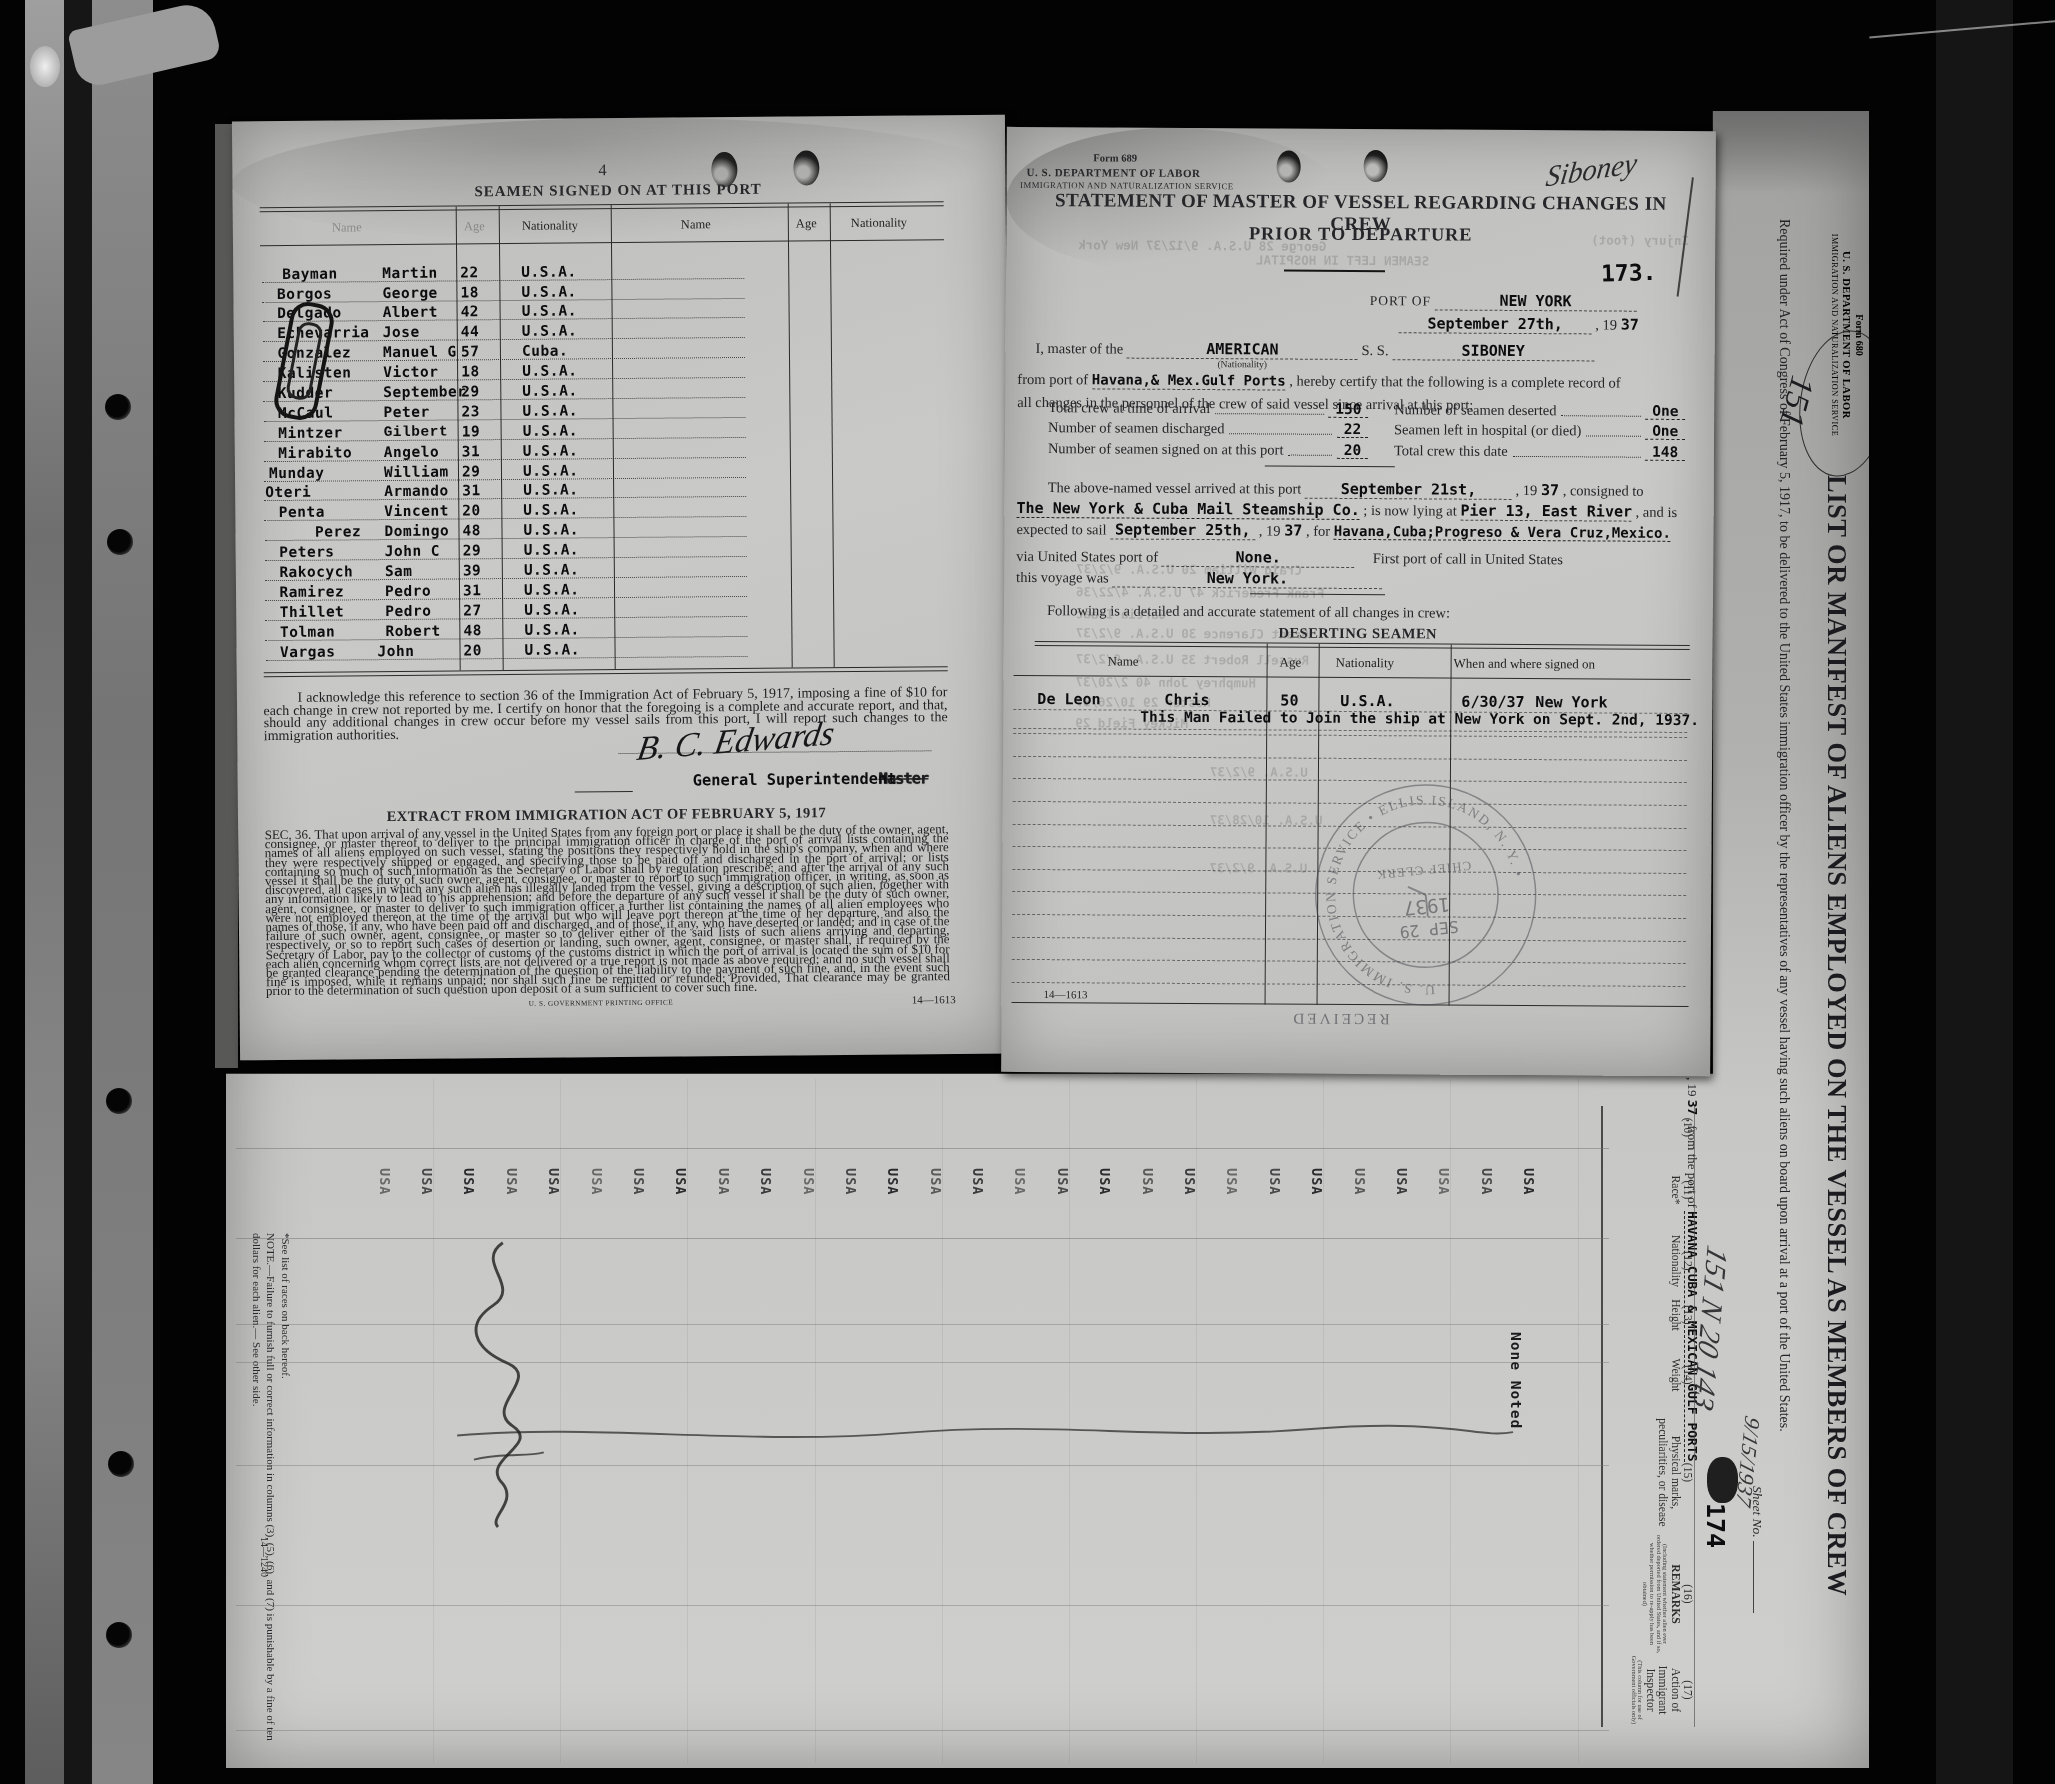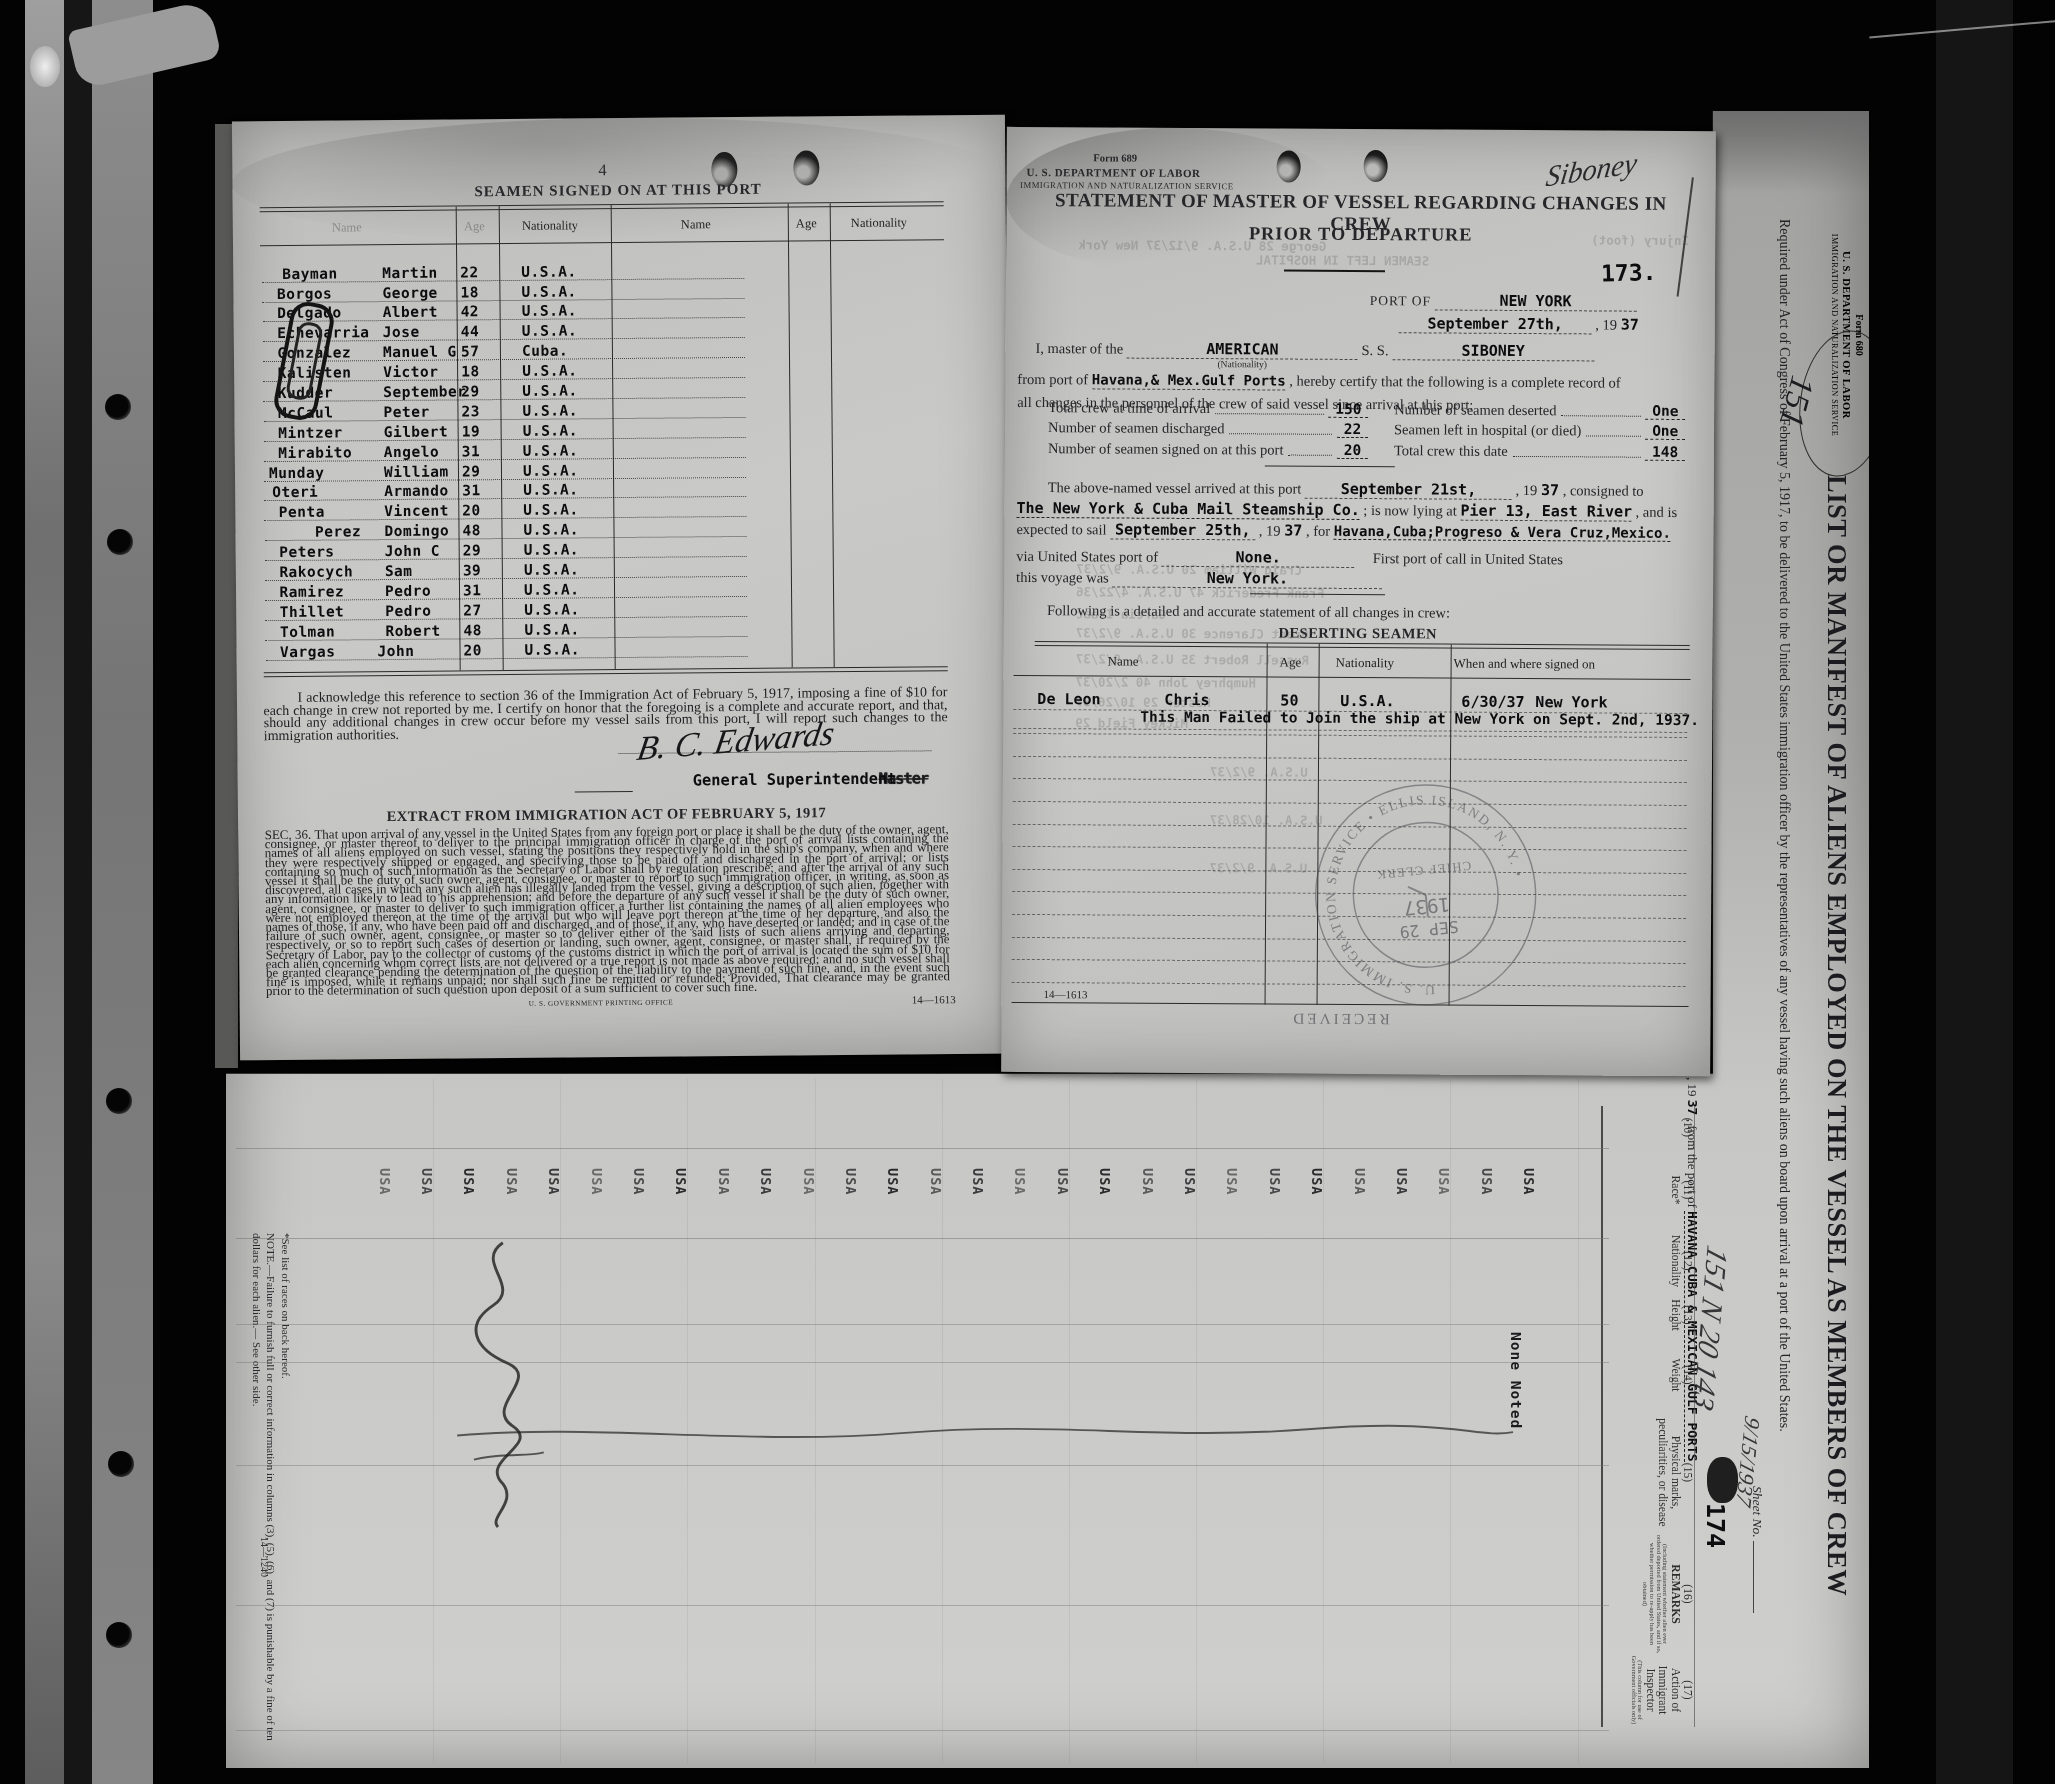--- a/index.html
+++ b/index.html
@@ -286,38 +286,38 @@
           <span class="typed" style="left: 259px;">U.S.A.</span>
         </div>
         <div class="crew-row" style="top: 280px;">
           <span class="typed" style="left: 14.5px;">McCaul</span>
           <span class="typed" style="left: 120px;">Peter</span>
           <span class="typed" style="left: 198px;">23</span>
           <span class="typed" style="left: 259px;">U.S.A.</span>
         </div>
         <div class="crew-row" style="top: 300px;">
           <span class="typed" style="left: 14.5px;">Mintzer</span>
-          <span class="typed" style="left: 120px;">Gilbert</span>
+          <span class="typed" style="left: 120px; font-family: Liberation Mono, monospace;">Gilbert</span>
           <span class="typed" style="left: 198px;">19</span>
           <span class="typed" style="left: 259px;">U.S.A.</span>
         </div>
         <div class="crew-row" style="top: 320px;">
           <span class="typed" style="left: 14.5px;">Mirabito</span>
           <span class="typed" style="left: 120px;">Angelo</span>
           <span class="typed" style="left: 198px;">31</span>
           <span class="typed" style="left: 259px;">U.S.A.</span>
         </div>
         <div class="crew-row" style="top: 340px;">
           <span class="typed" style="left: 5px;">Munday</span>
           <span class="typed" style="left: 120px;">William</span>
           <span class="typed" style="left: 198px;">29</span>
           <span class="typed" style="left: 259px;">U.S.A.</span>
         </div>
         <div class="crew-row" style="top: 359px;">
-          <span class="typed" style="left: 8px;">Oteri</span>
+          <span class="typed" style="left: 1px;">Oteri</span>
           <span class="typed" style="left: 120px;">Armando</span>
           <span class="typed" style="left: 198px;">31</span>
           <span class="typed" style="left: 259px;">U.S.A.</span>
         </div>
         <div class="crew-row" style="top: 379px;">
           <span class="typed" style="left: 14.5px;">Penta</span>
           <span class="typed" style="left: 120px;">Vincent</span>
           <span class="typed" style="left: 198px;">20</span>
           <span class="typed" style="left: 259px;">U.S.A.</span>
         </div>

